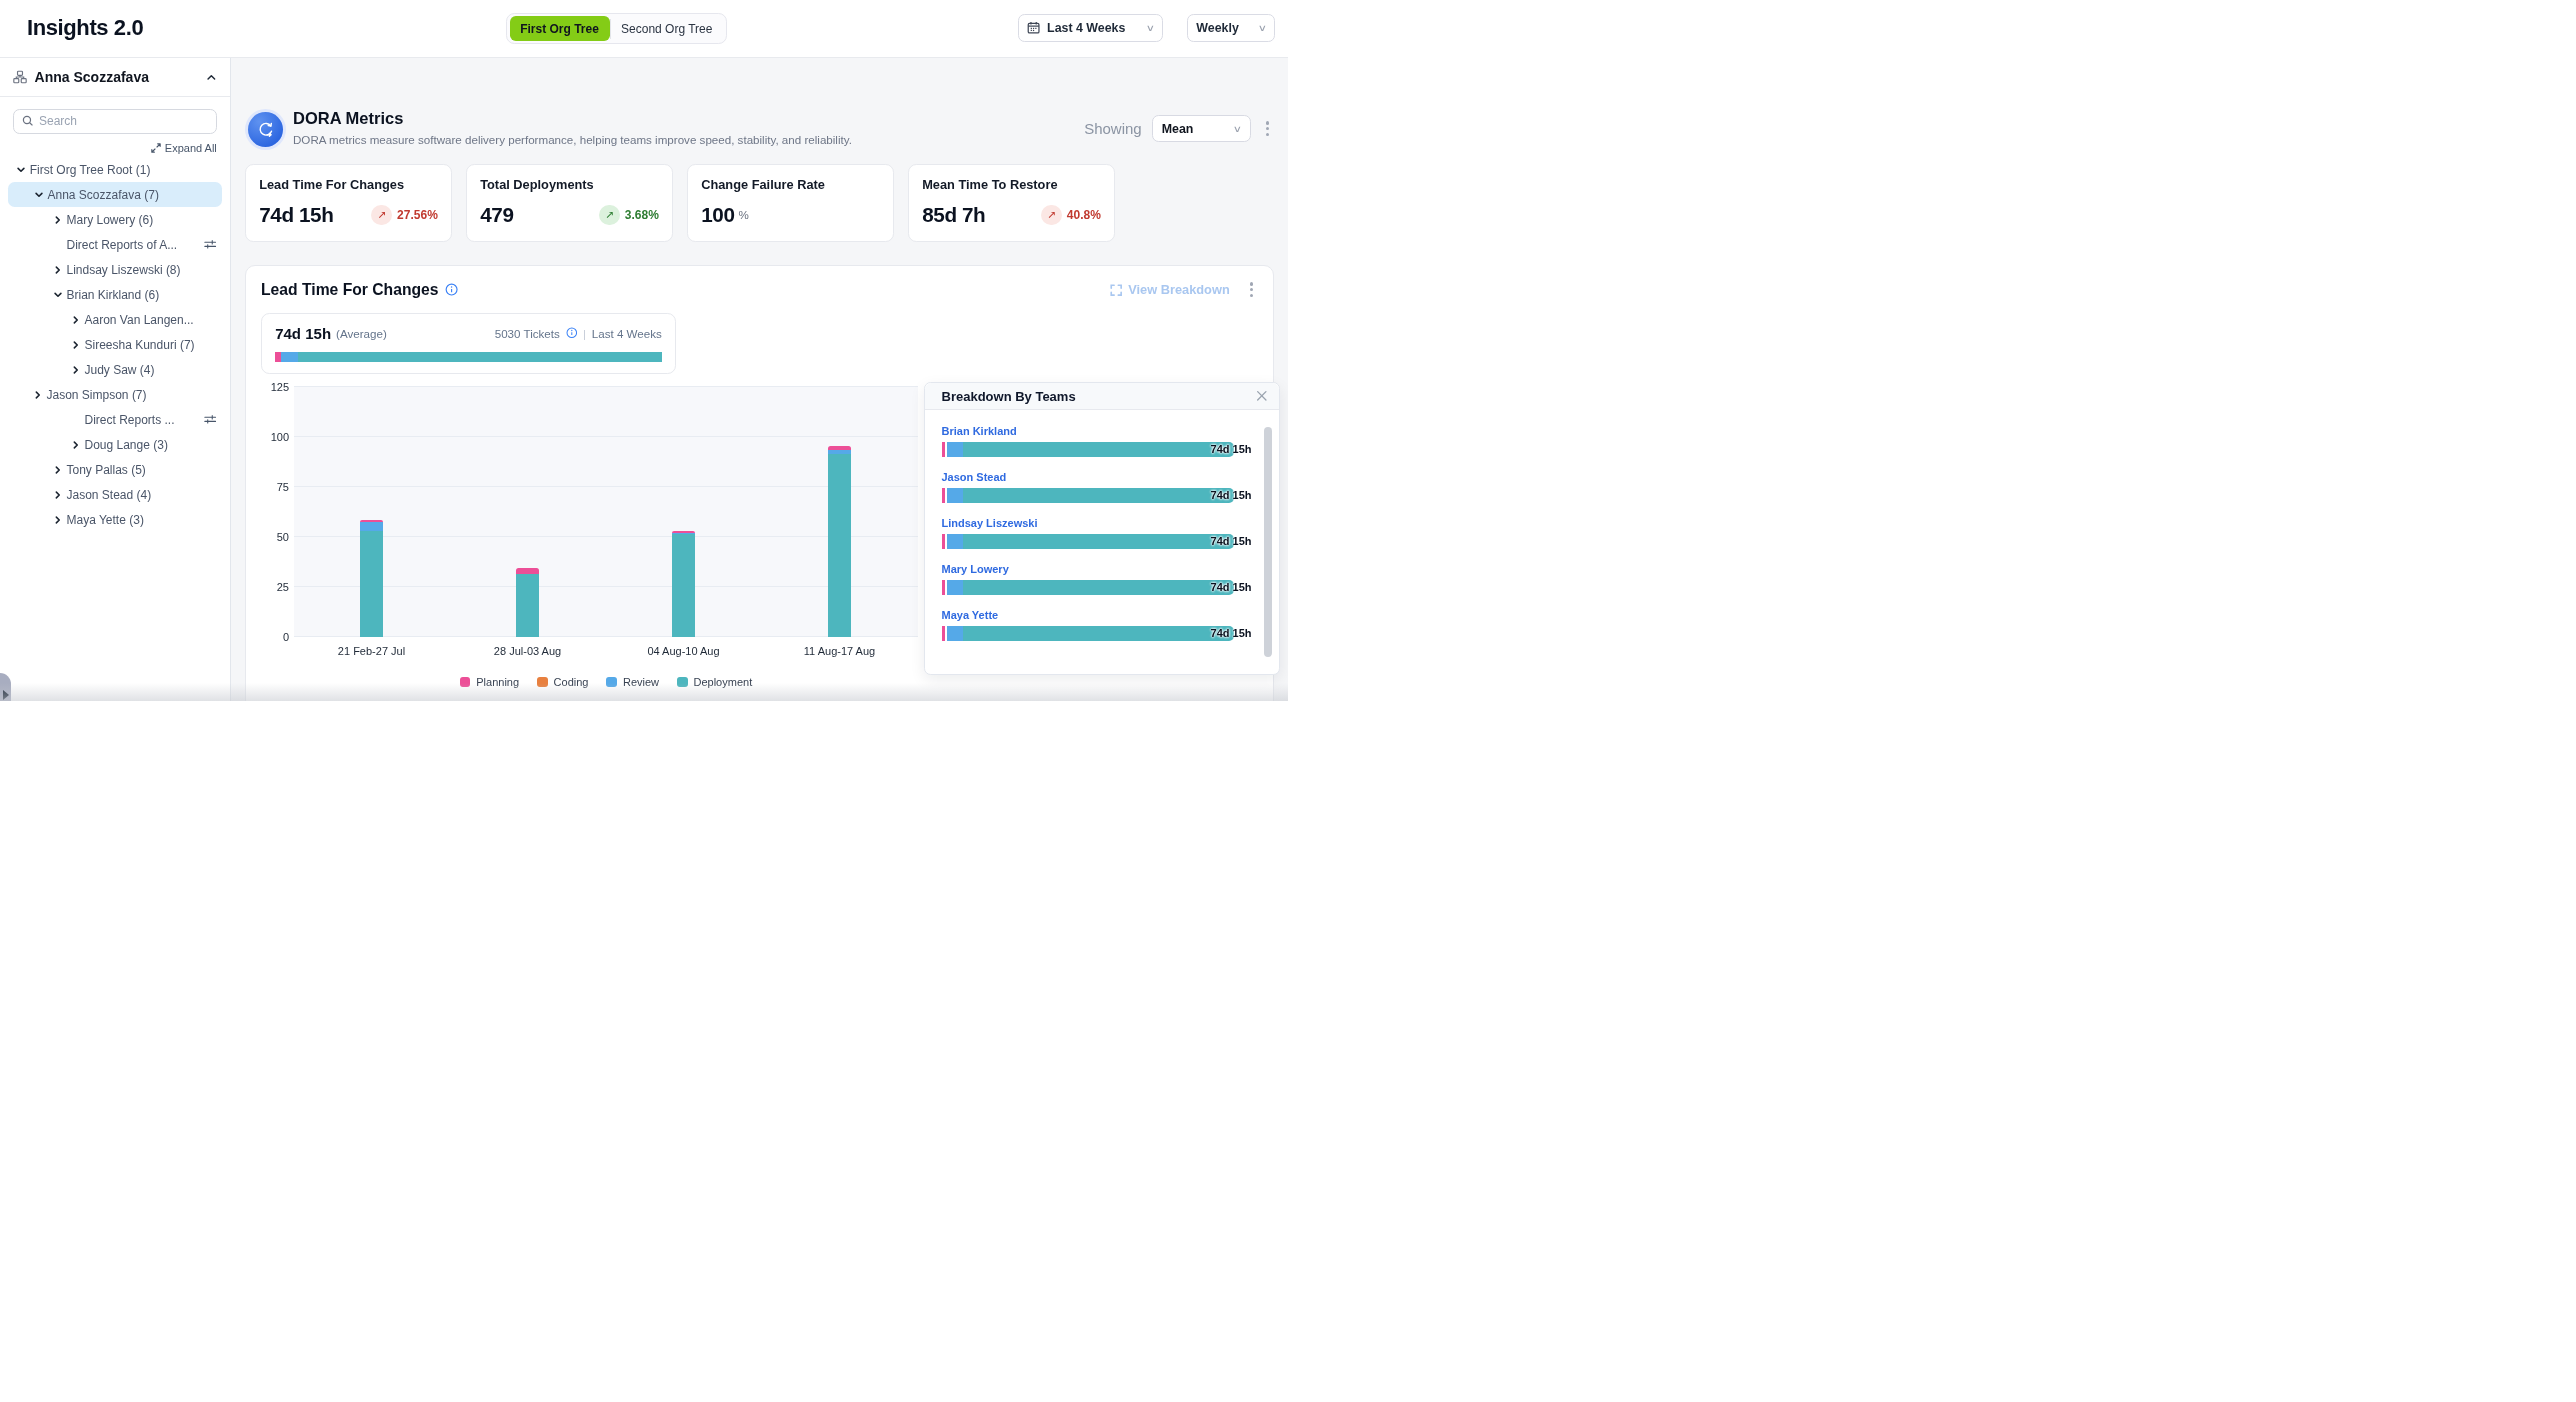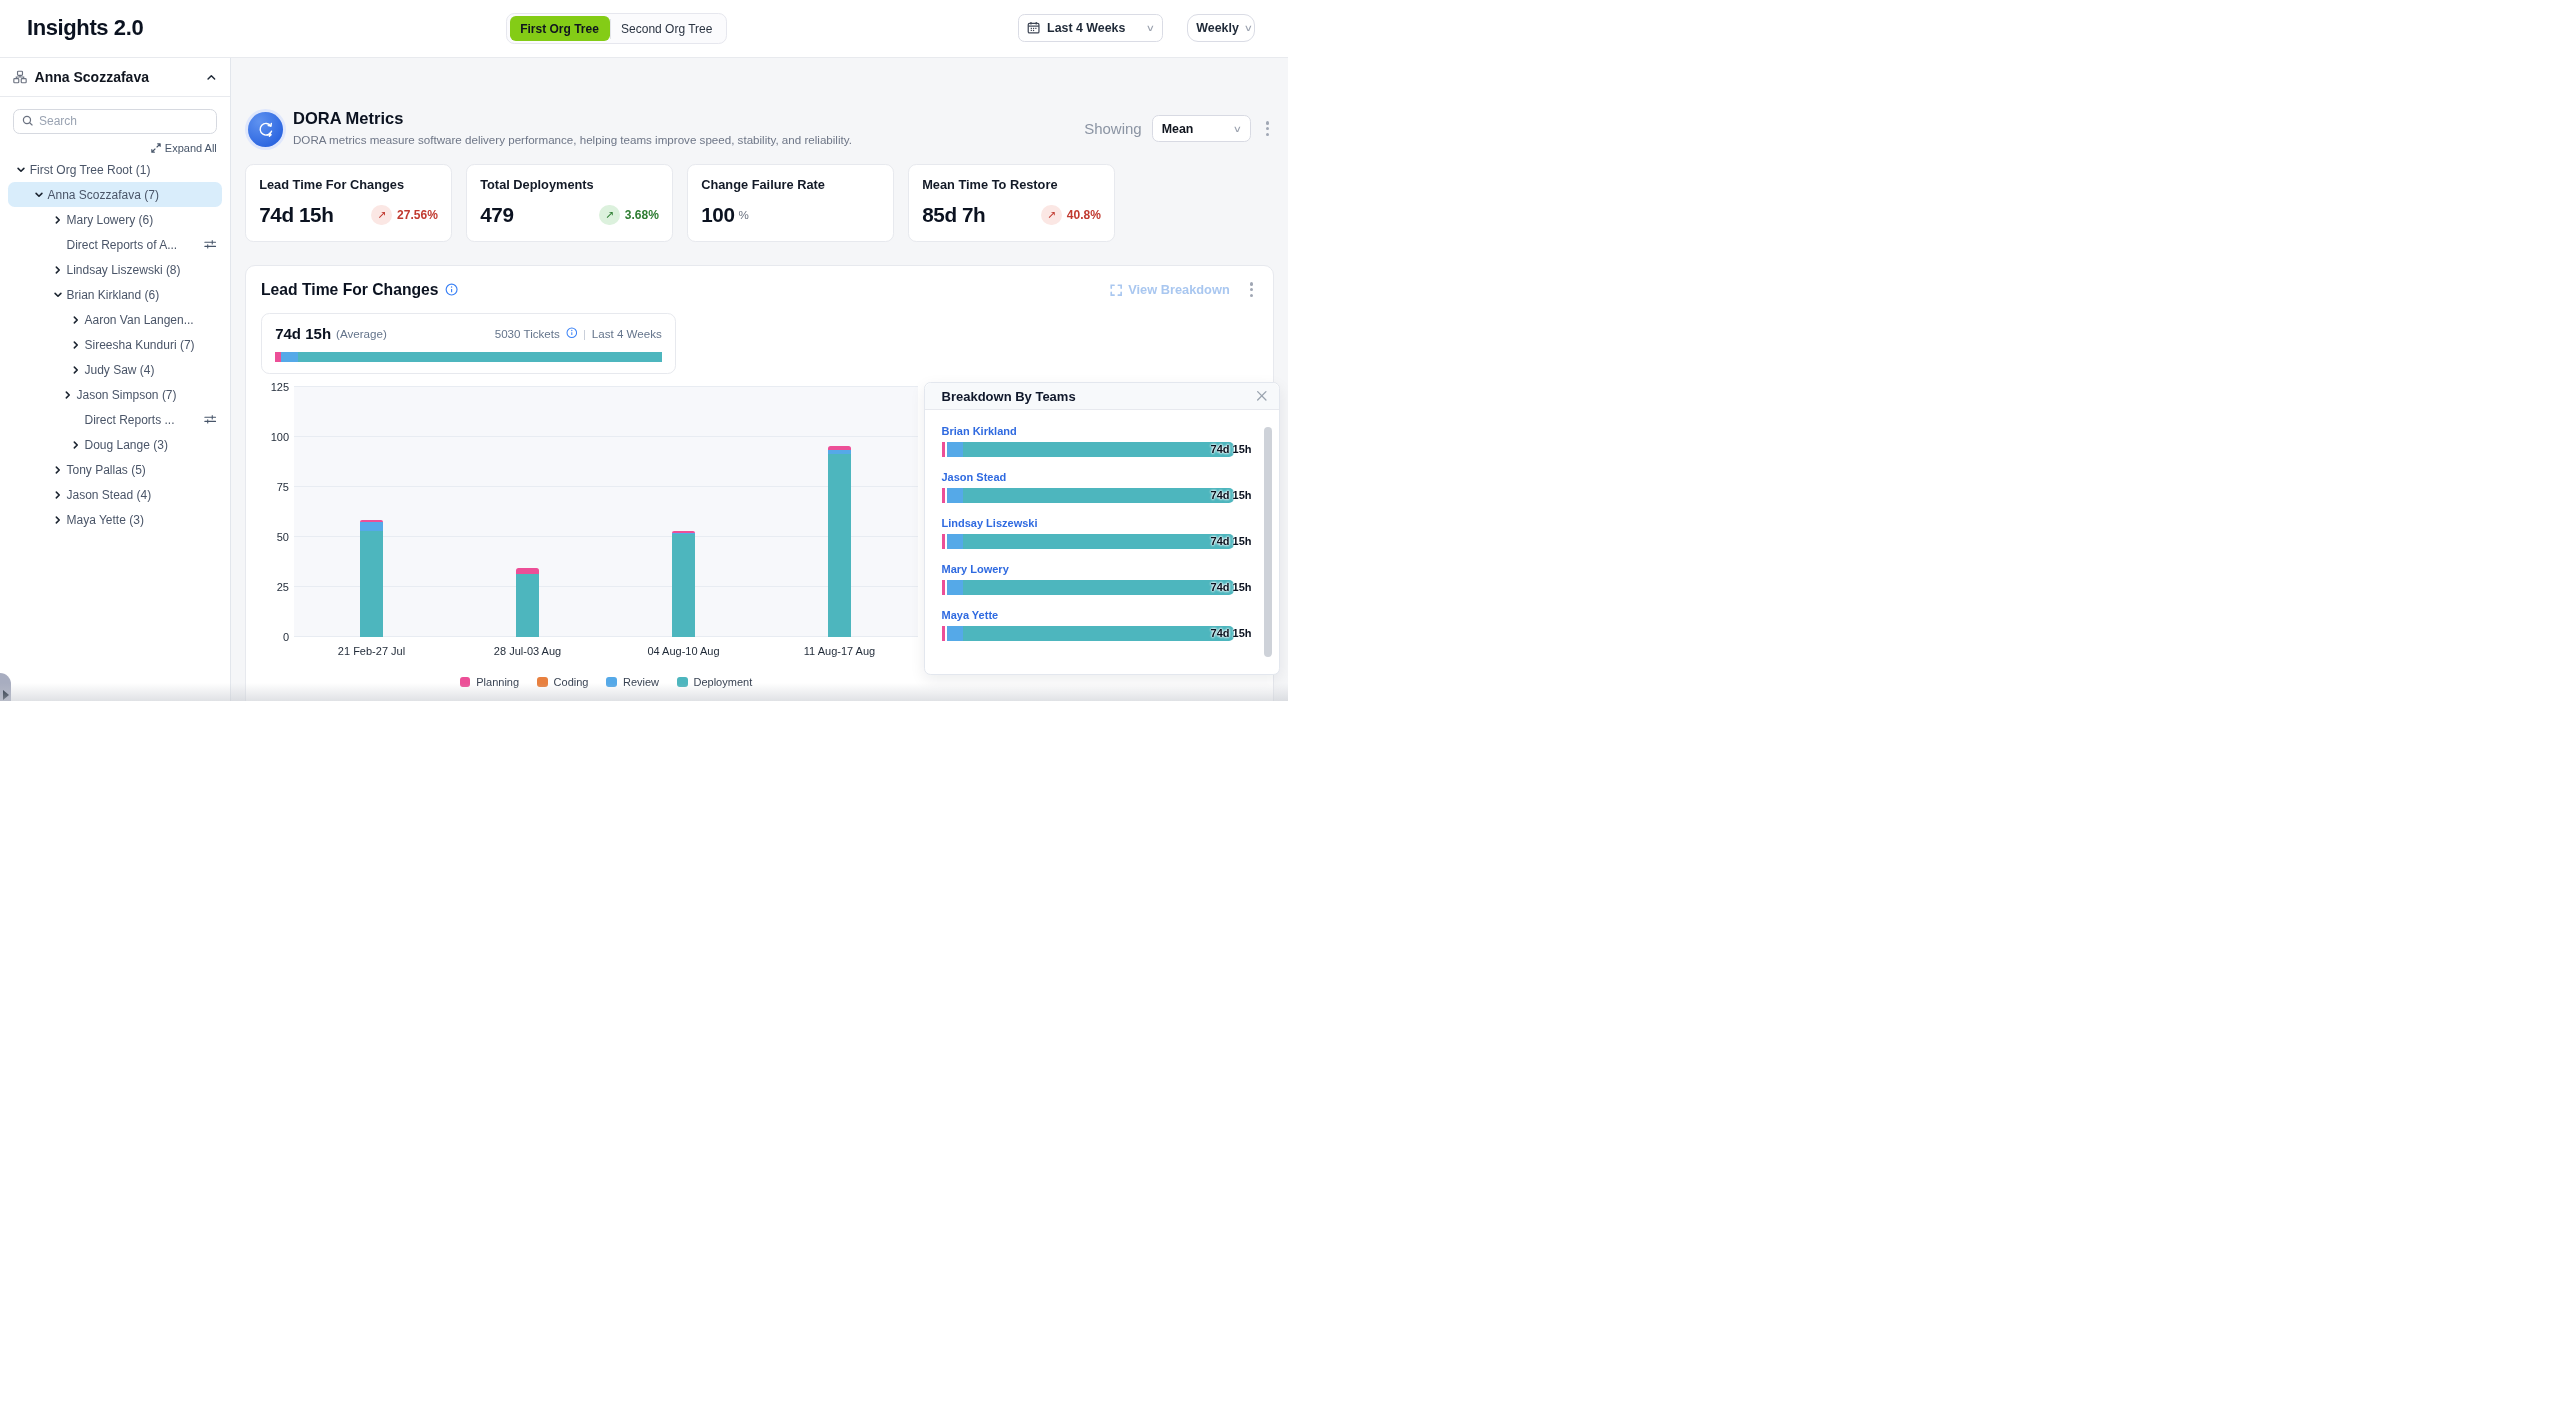--- a/index.html
+++ b/index.html
@@ -15,21 +15,21 @@
     background:#fbfbfd; border:0.8px solid #e6e7ee; border-radius:8.3px; padding:2.5px; }
   .toggle-seg { height:25.6px; display:flex; align-items:center; padding:0 10.7px; font-size:12px;
     border-radius:5.8px; color:#2b3442; cursor:pointer; white-space:nowrap; }
   .toggle-seg.active { background:#84cc16; font-weight:700; color:#10151f; }
   .toggle-div { width:0.8px; height:20px; background:#e3e5ea; }
   .hdr-dd { position:absolute; top:14px; height:28px; background:#fff; border:0.8px solid #dadce5;
     border-radius:6.6px; display:flex; align-items:center; padding:0 8.3px; gap:6.6px; cursor:pointer; }
   .hdr-dd .dd-label { font-size:12.4px; font-weight:600; color:#1f2937; }
   .dd-caret { color:#9aa1ae; font-size:9px; margin-left:auto; transform:scaleX(1.4); }
   .dd-range { left:1018px; width:145px; }
-  .dd-gran  { left:1187px; width:68px;border-radius:11px; }
+  .dd-gran  { left:1187px; width:88px; }
 
   
   .sidebar { position:absolute; top:58px; left:0; width:231px; bottom:0; background:#fff; border-right:0.8px solid #e2e6ec; }
   .sb-head { height:39px; border-bottom:0.8px solid #e8eaee; display:flex; align-items:center; padding:0 13.2px; gap:7.4px; }
   .sb-user { font-size:14px; font-weight:600; color:#10151f; }
   .sb-collapse { margin-left:auto; color:#1f2937; cursor:pointer; display:flex; }
   .sb-search { margin:11.6px 13.2px 0; height:25px; border:0.8px solid #d6d9e0; border-radius:6.6px;
     display:flex; align-items:center; padding:0 7.4px; gap:5.8px; }
   .sb-search input { border:none; outline:none; flex:1; font-size:12px; color:#334155;
     font-family:"Liberation Sans",sans-serif; background:transparent; }
@@ -289,21 +289,21 @@
           <span class="tree-label">Sireesha Kunduri (7)</span>
         </div>
         <div class="tree-row" style="padding-left: 68px;">
           <span class="tree-chev">
             <svg width="10" height="10" viewBox="0 0 12 12" fill="none" stroke="#1b2430" stroke-width="1.9" stroke-linecap="round" stroke-linejoin="round">
               <path d="M4 2.5 L7.5 6 L4 9.5"></path>
             </svg>
           </span>
           <span class="tree-label">Judy Saw (4)</span>
         </div>
-        <div class="tree-row" style="padding-left: 60px;">
+        <div class="tree-row" style="padding-left: 30px;">
           <span class="tree-chev">
             <svg width="10" height="10" viewBox="0 0 12 12" fill="none" stroke="#1b2430" stroke-width="1.9" stroke-linecap="round" stroke-linejoin="round">
               <path d="M4 2.5 L7.5 6 L4 9.5"></path>
             </svg>
           </span>
           <span class="tree-label">Jason Simpson (7)</span>
         </div>
         <div class="tree-row" style="padding-left: 68px;">
           <span class="tree-chev"></span>
           <span class="tree-label">Direct Reports ...</span>

